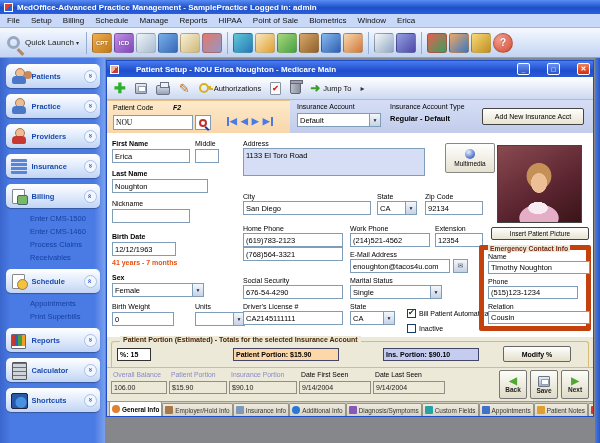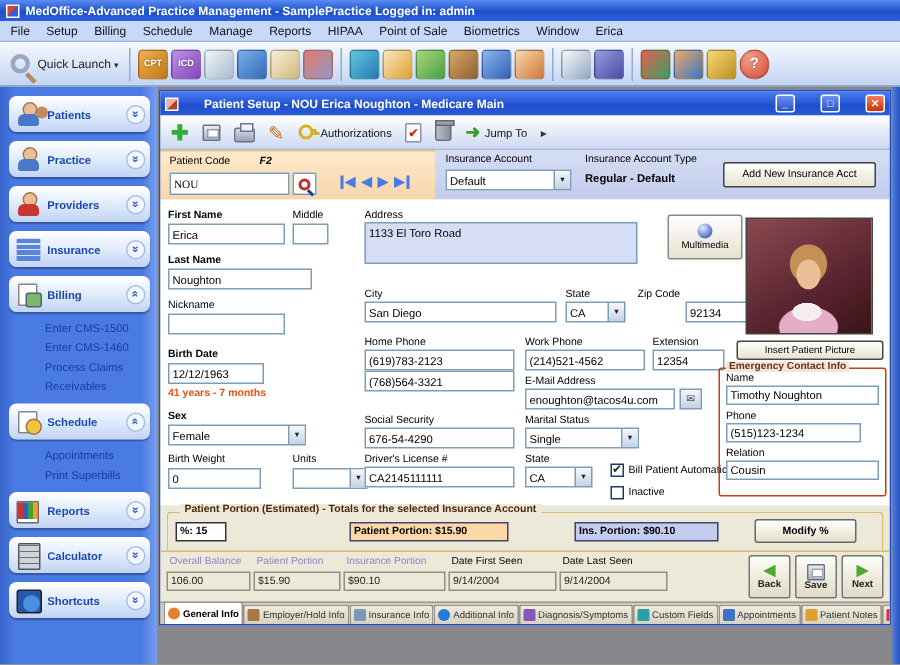--- a/index.html
+++ b/index.html
@@ -94,21 +94,21 @@
 .box.ck::after{content:"\2714";position:absolute;left:0px;top:-2px;font-size:8px;color:#143814}
 .mmbtn{position:absolute;left:338px;top:10px;width:50px;height:30px;background:linear-gradient(#fefefe,#e6e2d0);border:1px solid #888;border-radius:2px;font-size:6.5px;display:flex;flex-direction:column;align-items:center;justify-content:center;gap:1px}
 .sphere{width:10px;height:10px;border-radius:50%;background:radial-gradient(circle at 35% 30%,#e8f0ff,#6080d0 60%,#304890)}
 .photo{position:absolute;left:390px;top:12px;width:85px;height:78px;border:1px solid #444;background:
  radial-gradient(ellipse 16px 10px at 40px 62px,#f6ecf2 0 60%,transparent 62%),
  radial-gradient(ellipse 32px 22px at 41px 72px,#e4aec6 0 60%,transparent 63%),
  radial-gradient(ellipse 13px 16px at 41px 37px,#edbf96 0 60%,transparent 64%),
  radial-gradient(ellipse 20px 21px at 41px 30px,#c49055 0 60%,transparent 64%),
  linear-gradient(150deg,#8a4a50,#5a2430 60%,#3a1418)}
 .insbtn{position:absolute;left:384px;top:94px;width:98px;height:13px;background:linear-gradient(#fefefc,#e8e4d2);border:1px solid #444;border-radius:2px;font-size:6.5px;display:flex;align-items:center;justify-content:center}
-.ebox{position:absolute;left:372px;top:112px;width:112px;height:86px;border:1px solid #c2410c;border-radius:2px}
+.ebox{position:absolute;left:372px;top:112px;width:112px;height:86px;border:5px solid #c2410c;border-radius:2px}
 .ebox>b{position:absolute;top:-5px;left:4px;background:#ece9d8;padding:0 2px;font-size:6.8px;color:#7a2810}
 .mailbtn{position:absolute;left:346px;top:126px;width:15px;height:14px;background:linear-gradient(#f4f6fa,#c8d0e0);border:1px solid #7f9db9;display:flex;align-items:center;justify-content:center;font-size:7px;color:#456}
 
 .psec{position:relative;height:30px;background:#ece9d8}
 .pgrp{position:absolute;left:4px;right:4px;top:4px;bottom:-1px;border:1px solid #d8bc74;border-bottom:none;border-radius:3px 3px 0 0}
 .pgrp>b{position:absolute;top:-6px;left:8px;background:#ece9d8;padding:0 3px;font-size:7px;color:#4a2808;white-space:nowrap}
 .pctbox{position:absolute;left:10px;top:11px;width:34px;height:13px;background:#fff;border:1px solid #333;font-size:7px;font-weight:bold;display:flex;align-items:center;padding:0 2px}
 .ppbox{position:absolute;left:126px;top:11px;width:106px;height:13px;background:#fcd8a8;border:1px solid #446;font-size:7px;font-weight:bold;display:flex;align-items:center;padding:0 2px}
 .ipbox{position:absolute;left:276px;top:11px;width:96px;height:13px;background:#c4ccf0;border:1px solid #446;font-size:7px;font-weight:bold;display:flex;align-items:center;padding:0 2px}
 .modbtn{position:absolute;left:396px;top:9px;width:68px;height:16px;background:linear-gradient(#fefefc,#e4e0cc);border:1px solid #666;border-radius:2px;font-size:7px;font-weight:bold;display:flex;align-items:center;justify-content:center}
@@ -356,38 +356,38 @@
         <span class="fl" style="left:136px;top:7px">Address</span>
         <div class="fi" style="left:136px;top:15px;width:182px;height:28px;background:#d6def6;padding-top:2px">1133 El Toro Road</div>
         <span class="fl" style="left:136px;top:60px">City</span>
         <input class="fi" style="left: 136px; top: 68px; width: 128px;" value="San Diego">
         <span class="fl" style="left:270px;top:60px">State</span>
         <div class="fsel" style="left:270px;top:68px;width:40px">
           <span class="v">CA</span>
             <span class="da">▼</span>
         </div>
         <span class="fl" style="left:318px;top:60px">Zip Code</span>
-        <input class="fi" style="left: 318px; top: 68px; width: 58px; margin-left: 32px;" value="92134">
+        <input class="fi" style="left: 318px; top: 68px; width: 58px;" value="92134">
         <span class="fl" style="left:136px;top:92px">Home Phone</span>
         <input class="fi" style="left: 136px; top: 100px; width: 100px;" value="(619)783-2123">
         <span class="fl" style="left:243px;top:92px">Work Phone</span>
         <input class="fi" style="left: 243px; top: 100px; width: 80px;" value="(214)521-4562">
         <span class="fl" style="left:328px;top:92px">Extension</span>
         <input class="fi" style="left: 328px; top: 100px; width: 48px;" value="12354">
         <span class="fl" style="left:136px;top:118px">Mobile Phone</span>
         <input class="fi" style="left: 136px; top: 114px; width: 100px;" value="(768)564-3321">
         <span class="fl" style="left:243px;top:118px">E-Mail Address</span>
         <input class="fi" style="left: 243px; top: 126px; width: 100px;" value="enoughton@tacos4u.com">
         <span class="mailbtn">
             <i style="font-style:normal">✉</i>
           </span>
         <span class="fl" style="left:136px;top:144px">Social Security</span>
         <input class="fi" style="left: 136px; top: 152px; width: 100px;" value="676-54-4290">
         <span class="fl" style="left:243px;top:144px">Marital Status</span>
-        <div class="fsel" style="left:243px;top:152px;width:76px">
+        <div class="fsel" style="left:243px;top:152px;width:92px">
           <span class="v">Single</span>
             <span class="da">▼</span>
         </div>
         <span class="fl" style="left:136px;top:170px">Driver's License #</span>
         <input class="fi" style="left: 136px; top: 178px; width: 100px;" value="CA2145111111">
         <span class="fl" style="left:243px;top:170px">State</span>
         <div class="fsel" style="left:243px;top:178px;width:45px">
           <span class="v">CA</span>
             <span class="da">▼</span>
         </div>

